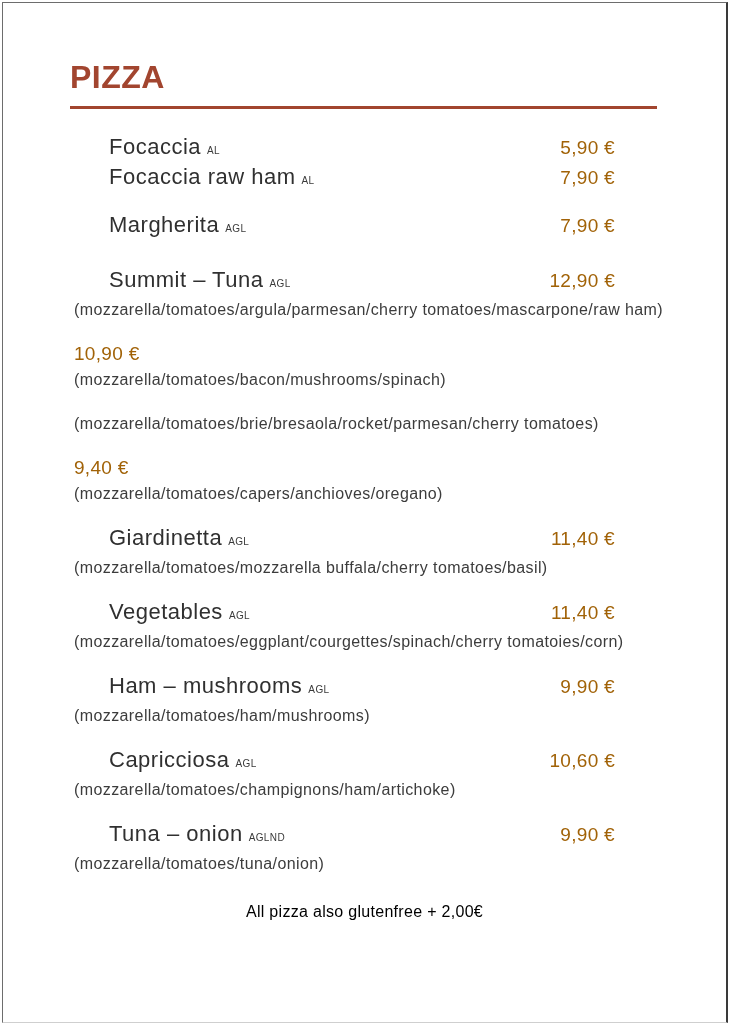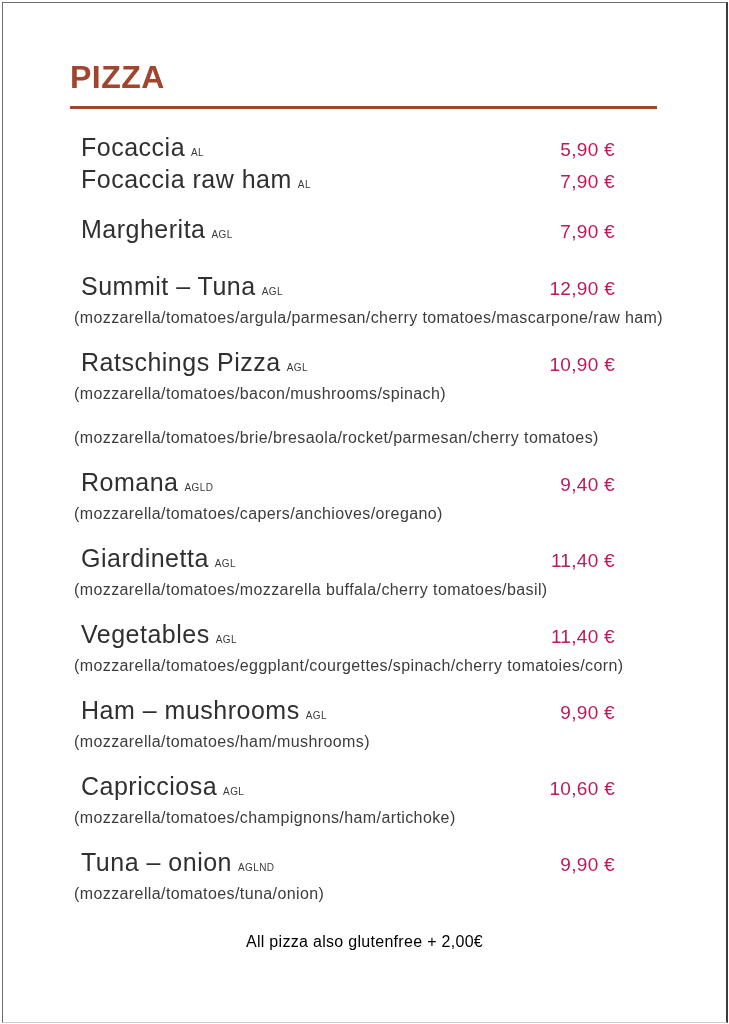--- a/index.html
+++ b/index.html
@@ -39,36 +39,37 @@
   }
   .menu { padding: 25px 69px 0 74px; }
   .item { margin: 0; }
   .item-row {
     display: flex;
     align-items: baseline;
     line-height: 26px;
   }
   .name-wrap { flex: 1; padding-left: 7px; white-space: nowrap; }
   .name {
-    font-size: 25px;
+    font-size: 22px;
     font-weight: 500;
     letter-spacing: 0.5px;
     color: #303030;
+    margin-left: 28px;
   }
   .allergen {
     font-size: 10px;
     letter-spacing: 0.4px;
     color: #3a3a3a;
     margin-left: 6px;
   }
   .price {
     font-size: 19px;
     font-weight: 400;
     letter-spacing: 0.3px;
-    color: #be185d;
+    color: #a16207;
     margin-right: 45px;
     white-space: nowrap;
   }
   .ingredients {
     font-size: 16px;
     letter-spacing: 0.4px;
     line-height: 26px;
     color: #3c3c3c;
     white-space: nowrap;
   }
@@ -113,31 +114,29 @@
       </div>
       <div class="item" style="margin-top: 25px;">
         <div class="item-row">
           <span class="name-wrap"><span class="name">Summit – Tuna</span><span class="allergen">AGL</span></span>
           <span class="price">12,90 €</span>
         </div>
         <div class="ingredients">(mozzarella/tomatoes/argula/parmesan/cherry tomatoes/mascarpone/raw ham)</div>
       </div>
       <div class="item" style="margin-top: 18px;">
         <div class="item-row">
-          <span class="name-wrap"><span class="name">Ratschings Pizza</span><span class="allergen">AGL</span></span>
           <span class="price">10,90 €</span>
         </div>
         <div class="ingredients">(mozzarella/tomatoes/bacon/mushrooms/spinach)</div>
       </div>
       <div class="item" style="margin-top: 18px;">
         <div class="ingredients">(mozzarella/tomatoes/brie/bresaola/rocket/parmesan/cherry tomatoes)</div>
       </div>
       <div class="item" style="margin-top: 18px;">
         <div class="item-row">
-          <span class="name-wrap"><span class="name">Romana</span><span class="allergen">AGLD</span></span>
           <span class="price">9,40 €</span>
         </div>
         <div class="ingredients">(mozzarella/tomatoes/capers/anchioves/oregano)</div>
       </div>
       <div class="item" style="margin-top: 18px;">
         <div class="item-row">
           <span class="name-wrap"><span class="name">Giardinetta</span><span class="allergen">AGL</span></span>
           <span class="price">11,40 €</span>
         </div>
         <div class="ingredients">(mozzarella/tomatoes/mozzarella buffala/cherry tomatoes/basil)</div>

